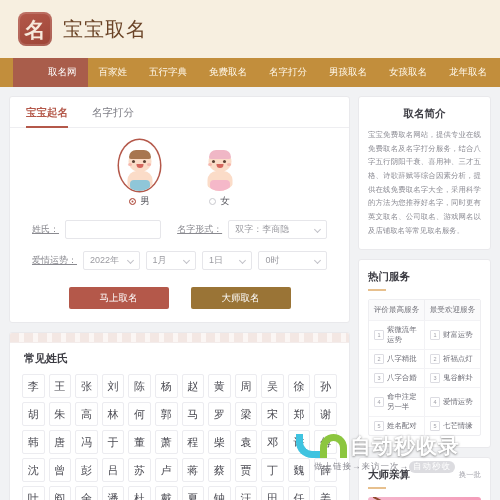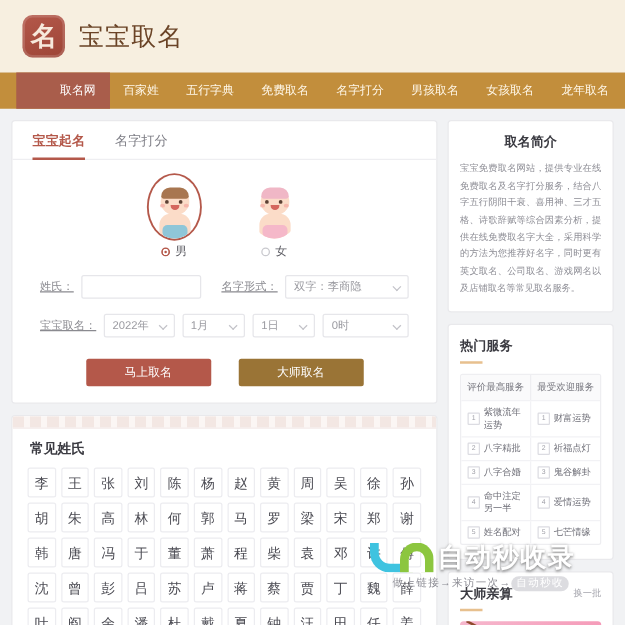--- a/index.html
+++ b/index.html
@@ -244,21 +244,21 @@
           <div class="fctrl input">
             <span></span>
           </div>
           <span class="flabel" style="margin-left:10px">名字形式：</span>
           <div class="fctrl sel sel-name">
             <span>双字：李商隐</span>
           </div>
         </div>
 
         <div class="frow">
-          <span class="flabel">宝宝取名：</span>
+          <span class="flabel">爱情运势：</span>
           <div class="fctrl sel sel-y">
             <span>2022年</span>
           </div>
           <div class="fctrl sel sel-m">
             <span>1月</span>
           </div>
           <div class="fctrl sel sel-d">
             <span>1日</span>
           </div>
           <div class="fctrl sel sel-h">

